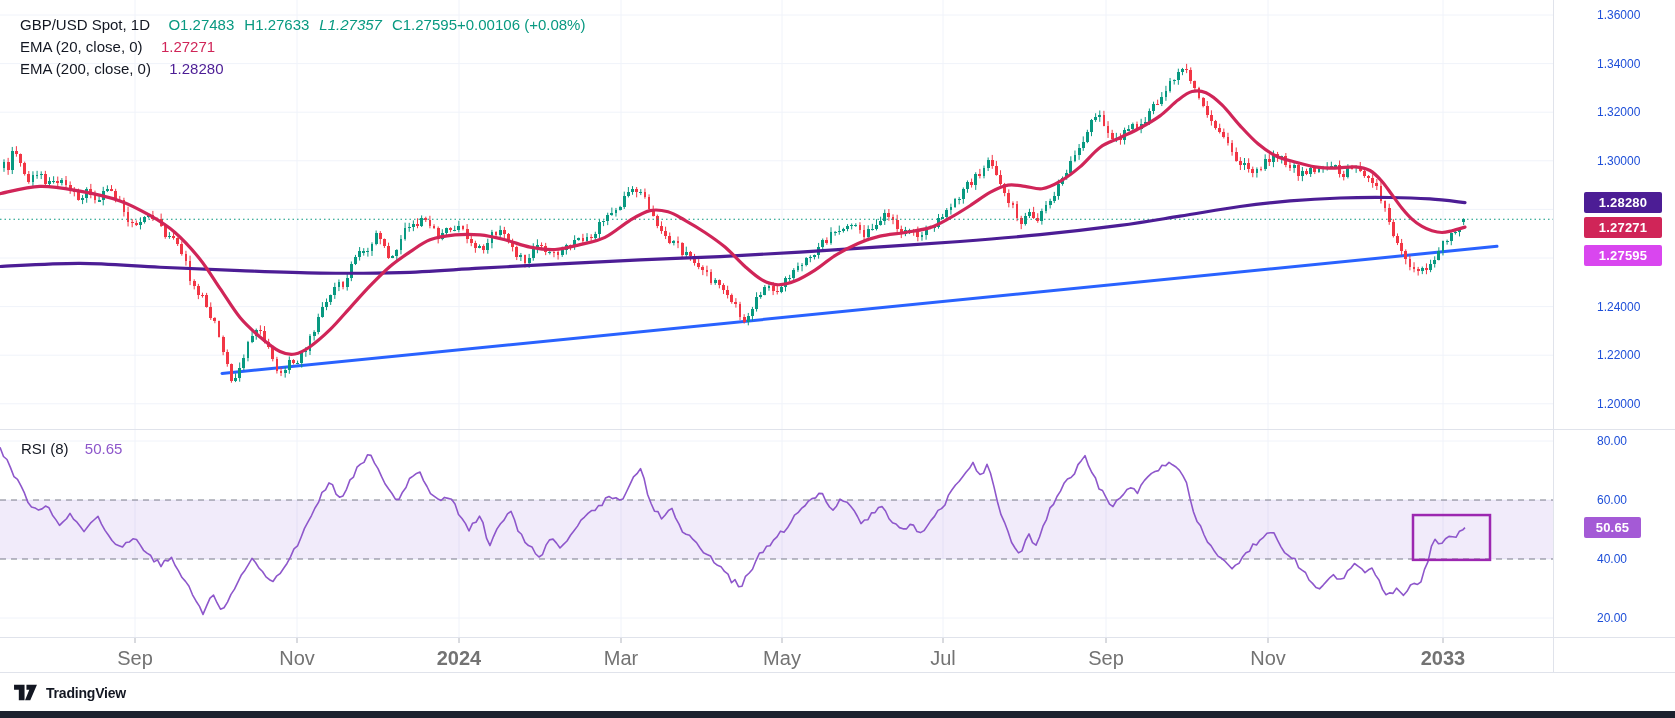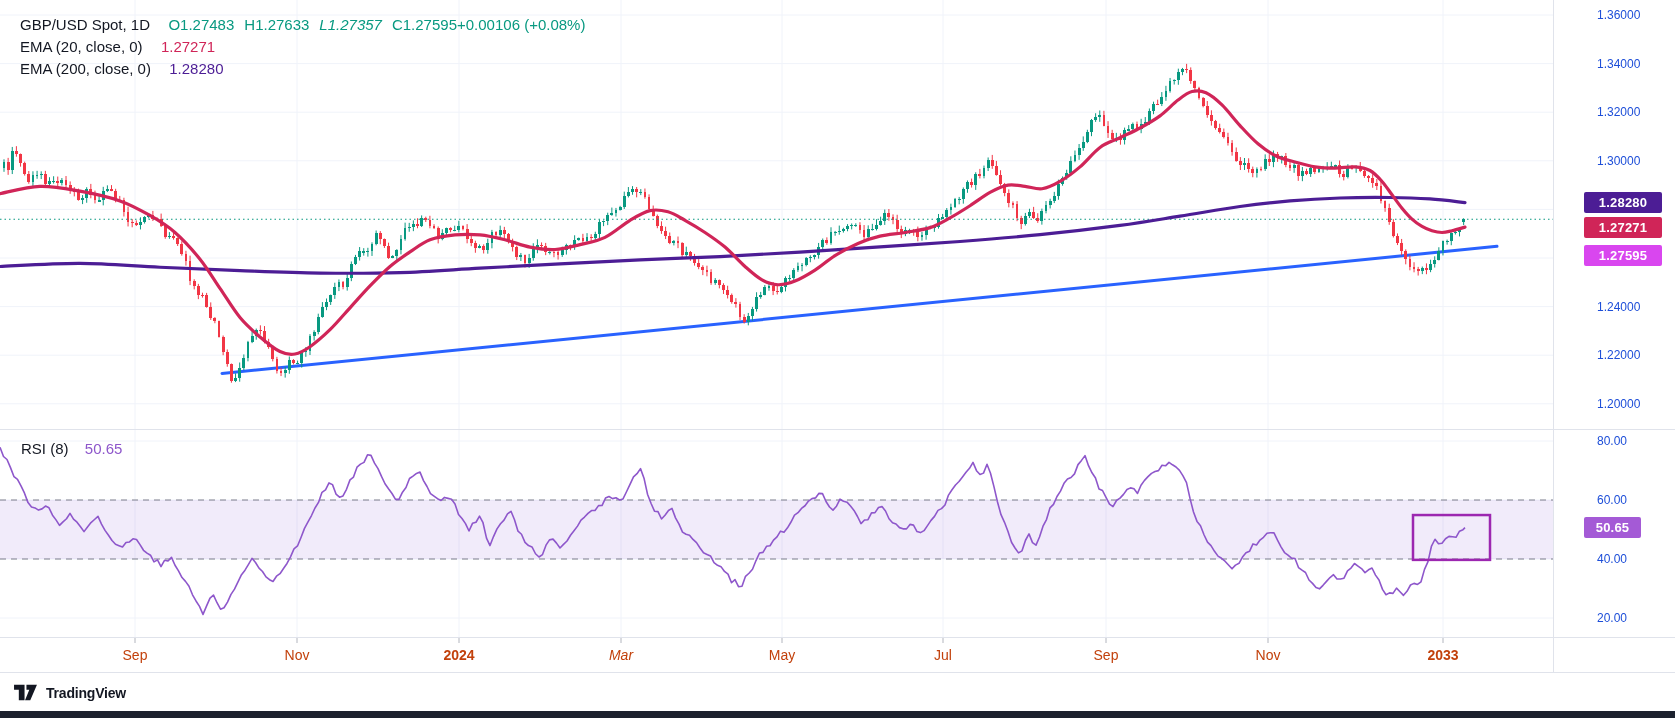--- a/index.html
+++ b/index.html
@@ -6,21 +6,21 @@
   body{width:1675px;height:718px;overflow:hidden;font-family:"Liberation Sans",sans-serif;-webkit-font-smoothing:antialiased;}
   #root{position:relative;width:1675px;height:718px;background:#ffffff;overflow:hidden;}
   #chart-svg{position:absolute;left:0;top:0;z-index:0;}
   .strip{position:absolute;z-index:1;background:transparent;}
   #right-axis{left:1553px;top:0;width:122px;height:672px;cursor:ns-resize;}
   #time-axis{left:0;top:637px;width:1675px;height:35px;cursor:ew-resize;}
   .axis-label{position:absolute;z-index:2;font-size:12px;color:#1d4ed8;white-space:nowrap;line-height:18px;}
   .badge{position:absolute;z-index:3;height:21px;width:78px;left:1584px;border-radius:2px;color:#fff;
          font-size:13px;font-weight:700;display:flex;align-items:center;justify-content:center;letter-spacing:.2px;}
   .badge.rsi{width:57px;}
-  .time-label{position:absolute;z-index:2;top:647px;width:70px;text-align:center;font-size:14px;color:#c2410c;}
+  .time-label{position:absolute;z-index:2;top:647px;width:70px;text-align:center;font-size:20px;color:#737373;}
   .time-label.bold{font-weight:700;}
   #legend{position:absolute;left:20px;top:14px;z-index:4;}
   .lrow{height:22px;line-height:22px;font-size:15px;color:#131722;white-space:nowrap;}
   .lrow .gap{display:inline-block;width:10px;}
   .teal{color:#089981;}
   #rsi-legend{position:absolute;left:21px;top:439px;z-index:4;font-size:15px;color:#131722;line-height:20px;white-space:nowrap;}
   #footer{position:absolute;left:13px;top:682px;z-index:4;display:flex;align-items:center;gap:8px;}
   #footer .brand{font-size:14px;font-weight:600;color:#131722;letter-spacing:-0.2px;}
   #bottom-bar{position:absolute;left:0;top:711px;width:1675px;height:7px;background:#1c212e;z-index:5;}
 </style>
@@ -839,19 +839,19 @@
     <div class="axis-label" style="left: 1597px; top: 491px;">60.00</div>
     <div class="axis-label" style="left: 1597px; top: 550px;">40.00</div>
     <div class="axis-label" style="left: 1597px; top: 609px;">20.00</div>
     <div class="badge" style="top: 192.096px; background: rgb(76, 29, 149);">1.28280</div>
     <div class="badge" style="top: 216.615px; background: rgb(208, 37, 88);">1.27271</div>
     <div class="badge" style="top: 208.742px; background: #d946ef; margin-top: 36px;">1.27595</div>
     <div class="badge rsi" style="top: 517.082px; background: rgb(164, 90, 214);">50.65</div>
     <div class="time-label" style="left: 100px;">Sep</div>
     <div class="time-label" style="left: 262px;">Nov</div>
     <div class="time-label bold" style="left: 424px;">2024</div>
-    <div class="time-label" style="left: 586px; font-style: italic;">Mar</div>
+    <div class="time-label" style="left: 586px;">Mar</div>
     <div class="time-label" style="left: 747px;">May</div>
     <div class="time-label" style="left: 908px;">Jul</div>
     <div class="time-label" style="left: 1071px;">Sep</div>
     <div class="time-label" style="left: 1233px;">Nov</div>
     <div class="time-label bold" style="left: 1408px;">2033</div>
   </div>
 
 </body></html>

